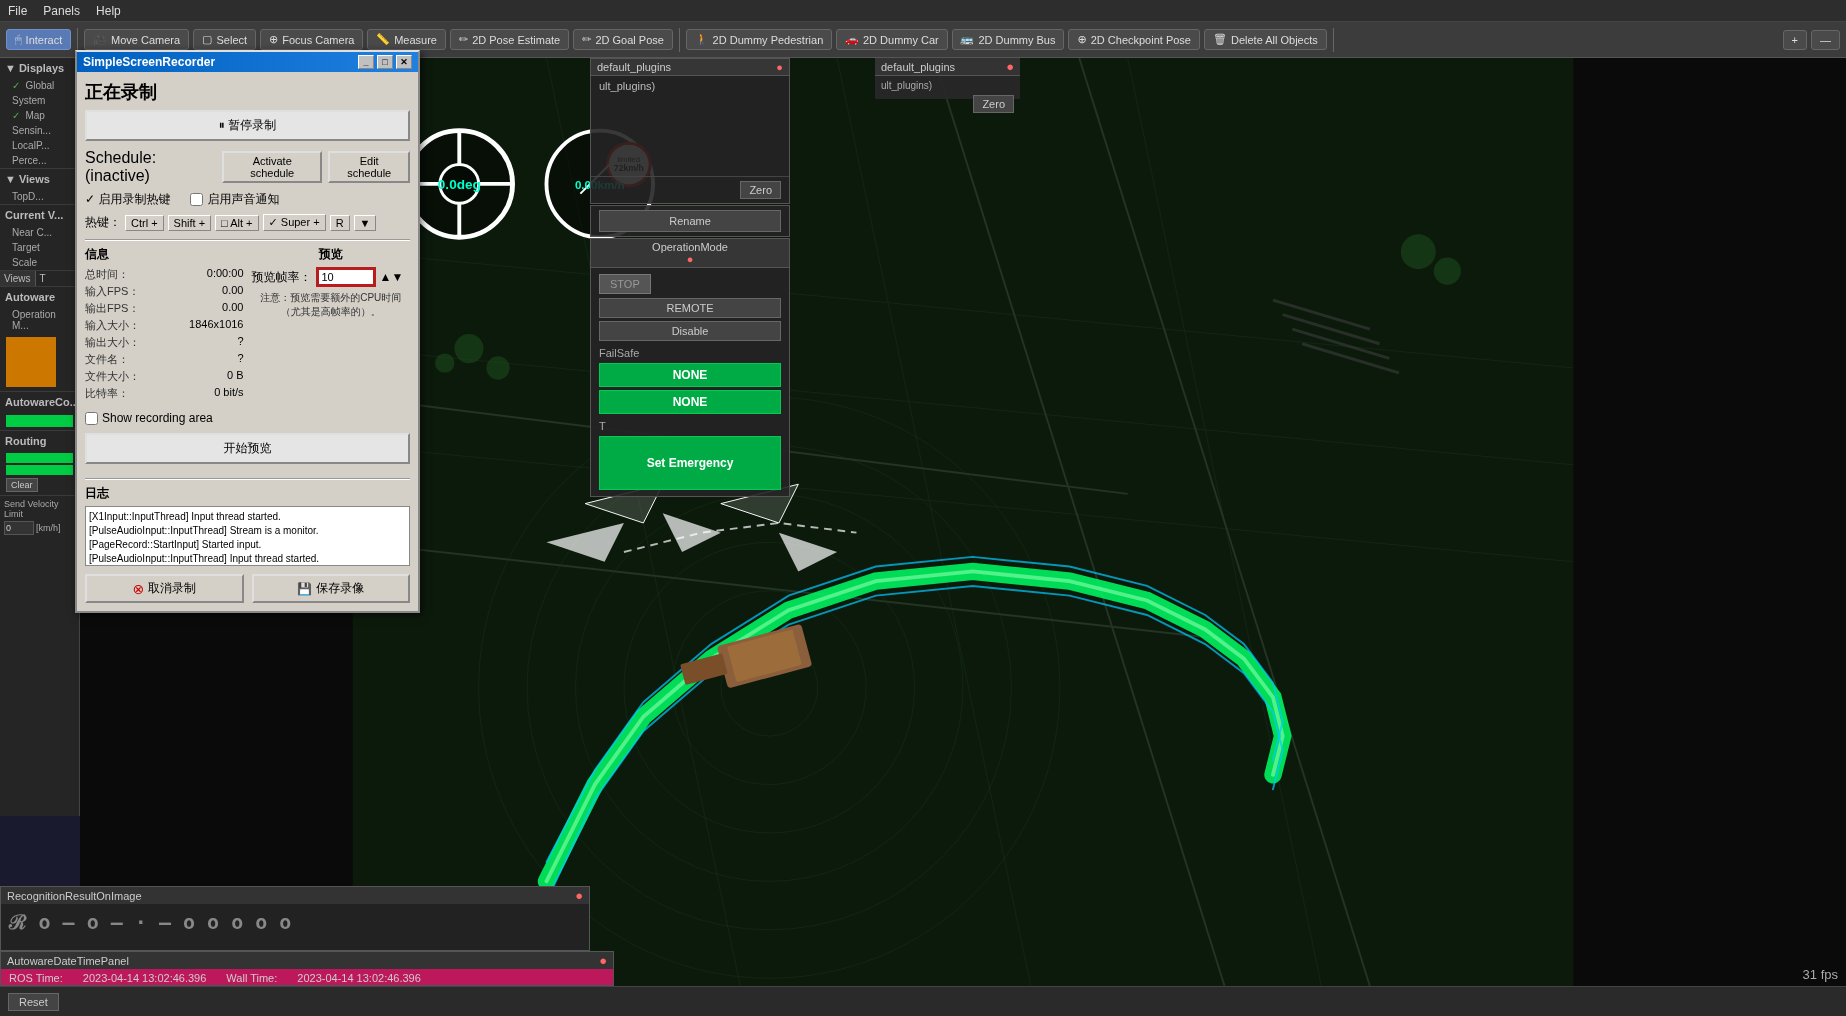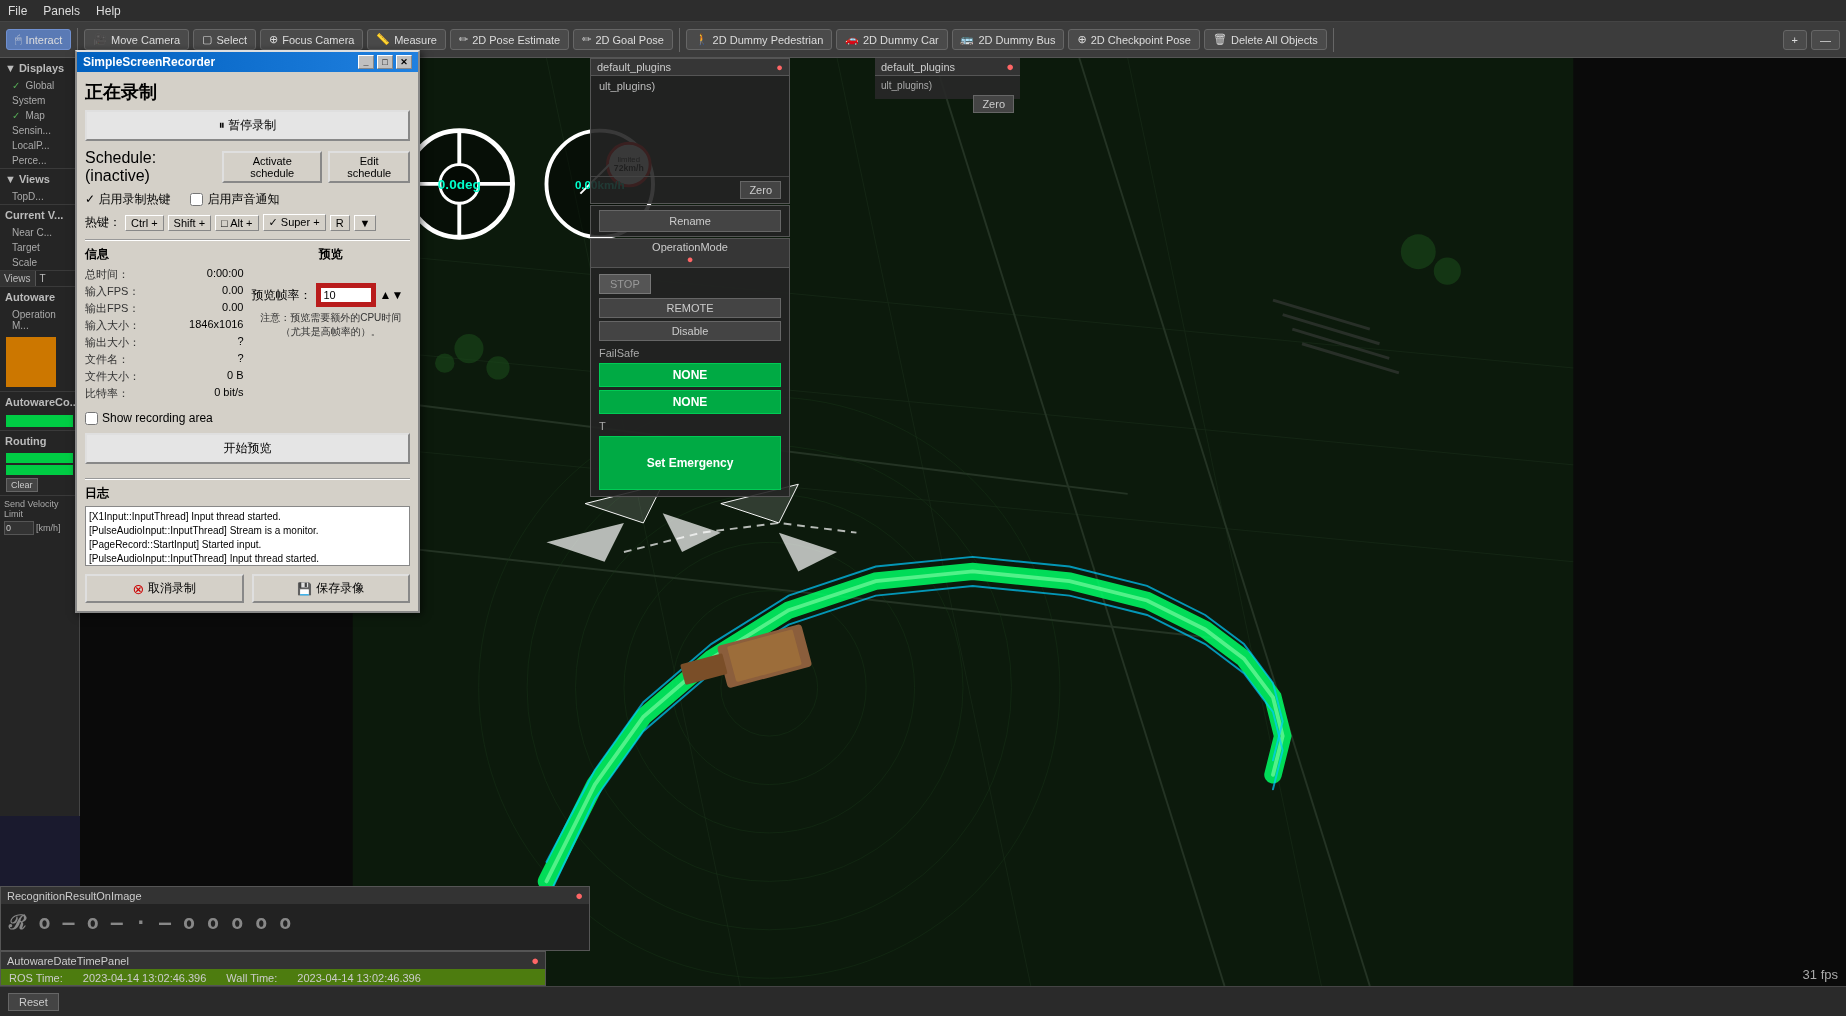--- a/index.html
+++ b/index.html
@@ -242,34 +242,34 @@
       justify-content: space-between;
       font-size: 11px;
       margin-bottom: 2px;
     }
 
     .ssr-info-label { color: #333; }
     .ssr-info-value { color: #000; }
 
     .ssr-preview-title {
       font-weight: bold;
-      margin-bottom: 20px;
+      margin-bottom: 4px;
     }
 
     .ssr-fps-row {
       display: flex;
       align-items: center;
       gap: 4px;
       margin-bottom: 4px;
     }
 
     .ssr-fps-input {
       width: 60px;
       padding: 1px 3px;
-      border: 5px solid #b91c1c;
+      border: 3px solid #b91c1c;
       background: white;
       font-size: 11px;
     }
 
     .ssr-note {
       font-size: 10px;
       color: #333;
       line-height: 1.4;
     }
 
@@ -440,23 +440,23 @@
       justify-content: space-between;
       font-size: 11px;
       color: #ccc;
     }
 
     
     #datetime-panel {
       position: absolute;
       bottom: 30px;
       left: 0;
-      width: 546px;
+      width: 614px;
       height: 35px;
-      background: #4d7c0f;
+      background: #be185d;
       border: 1px solid #555;
       z-index: 47;
     }
 
     #datetime-panel .panel-header {
       background: #333;
       padding: 2px 6px;
       display: flex;
       align-items: center;
       justify-content: space-between;

